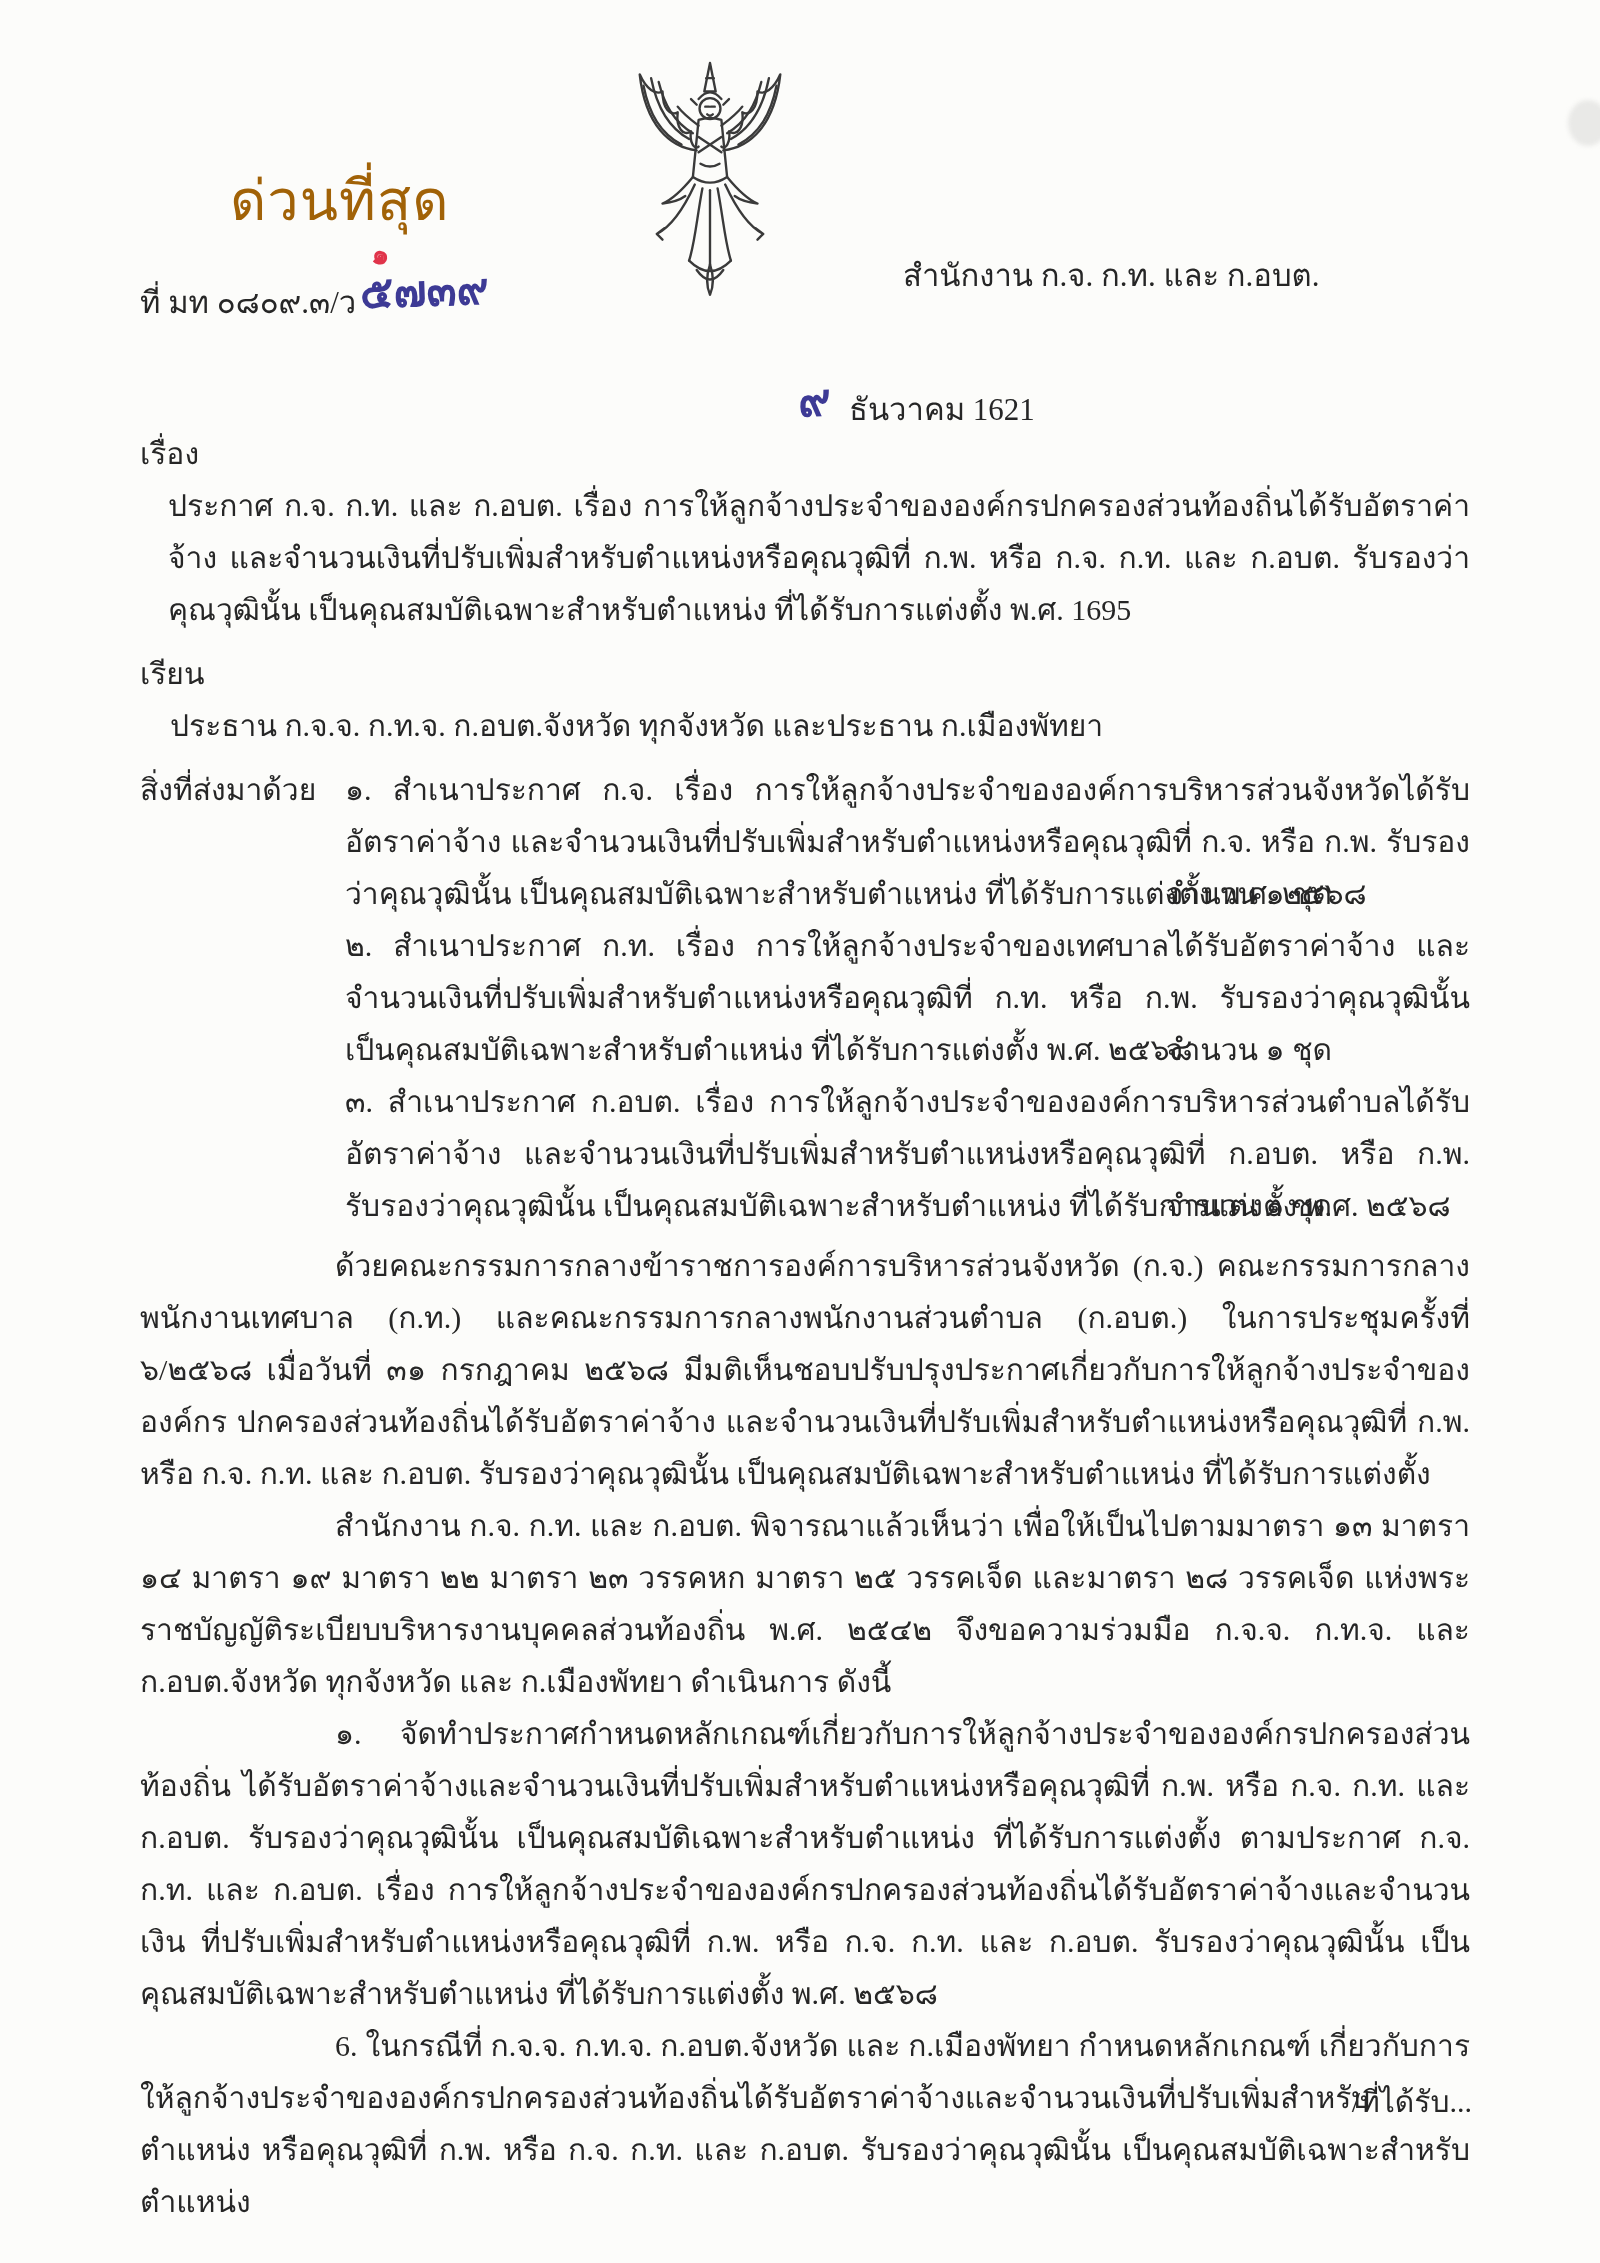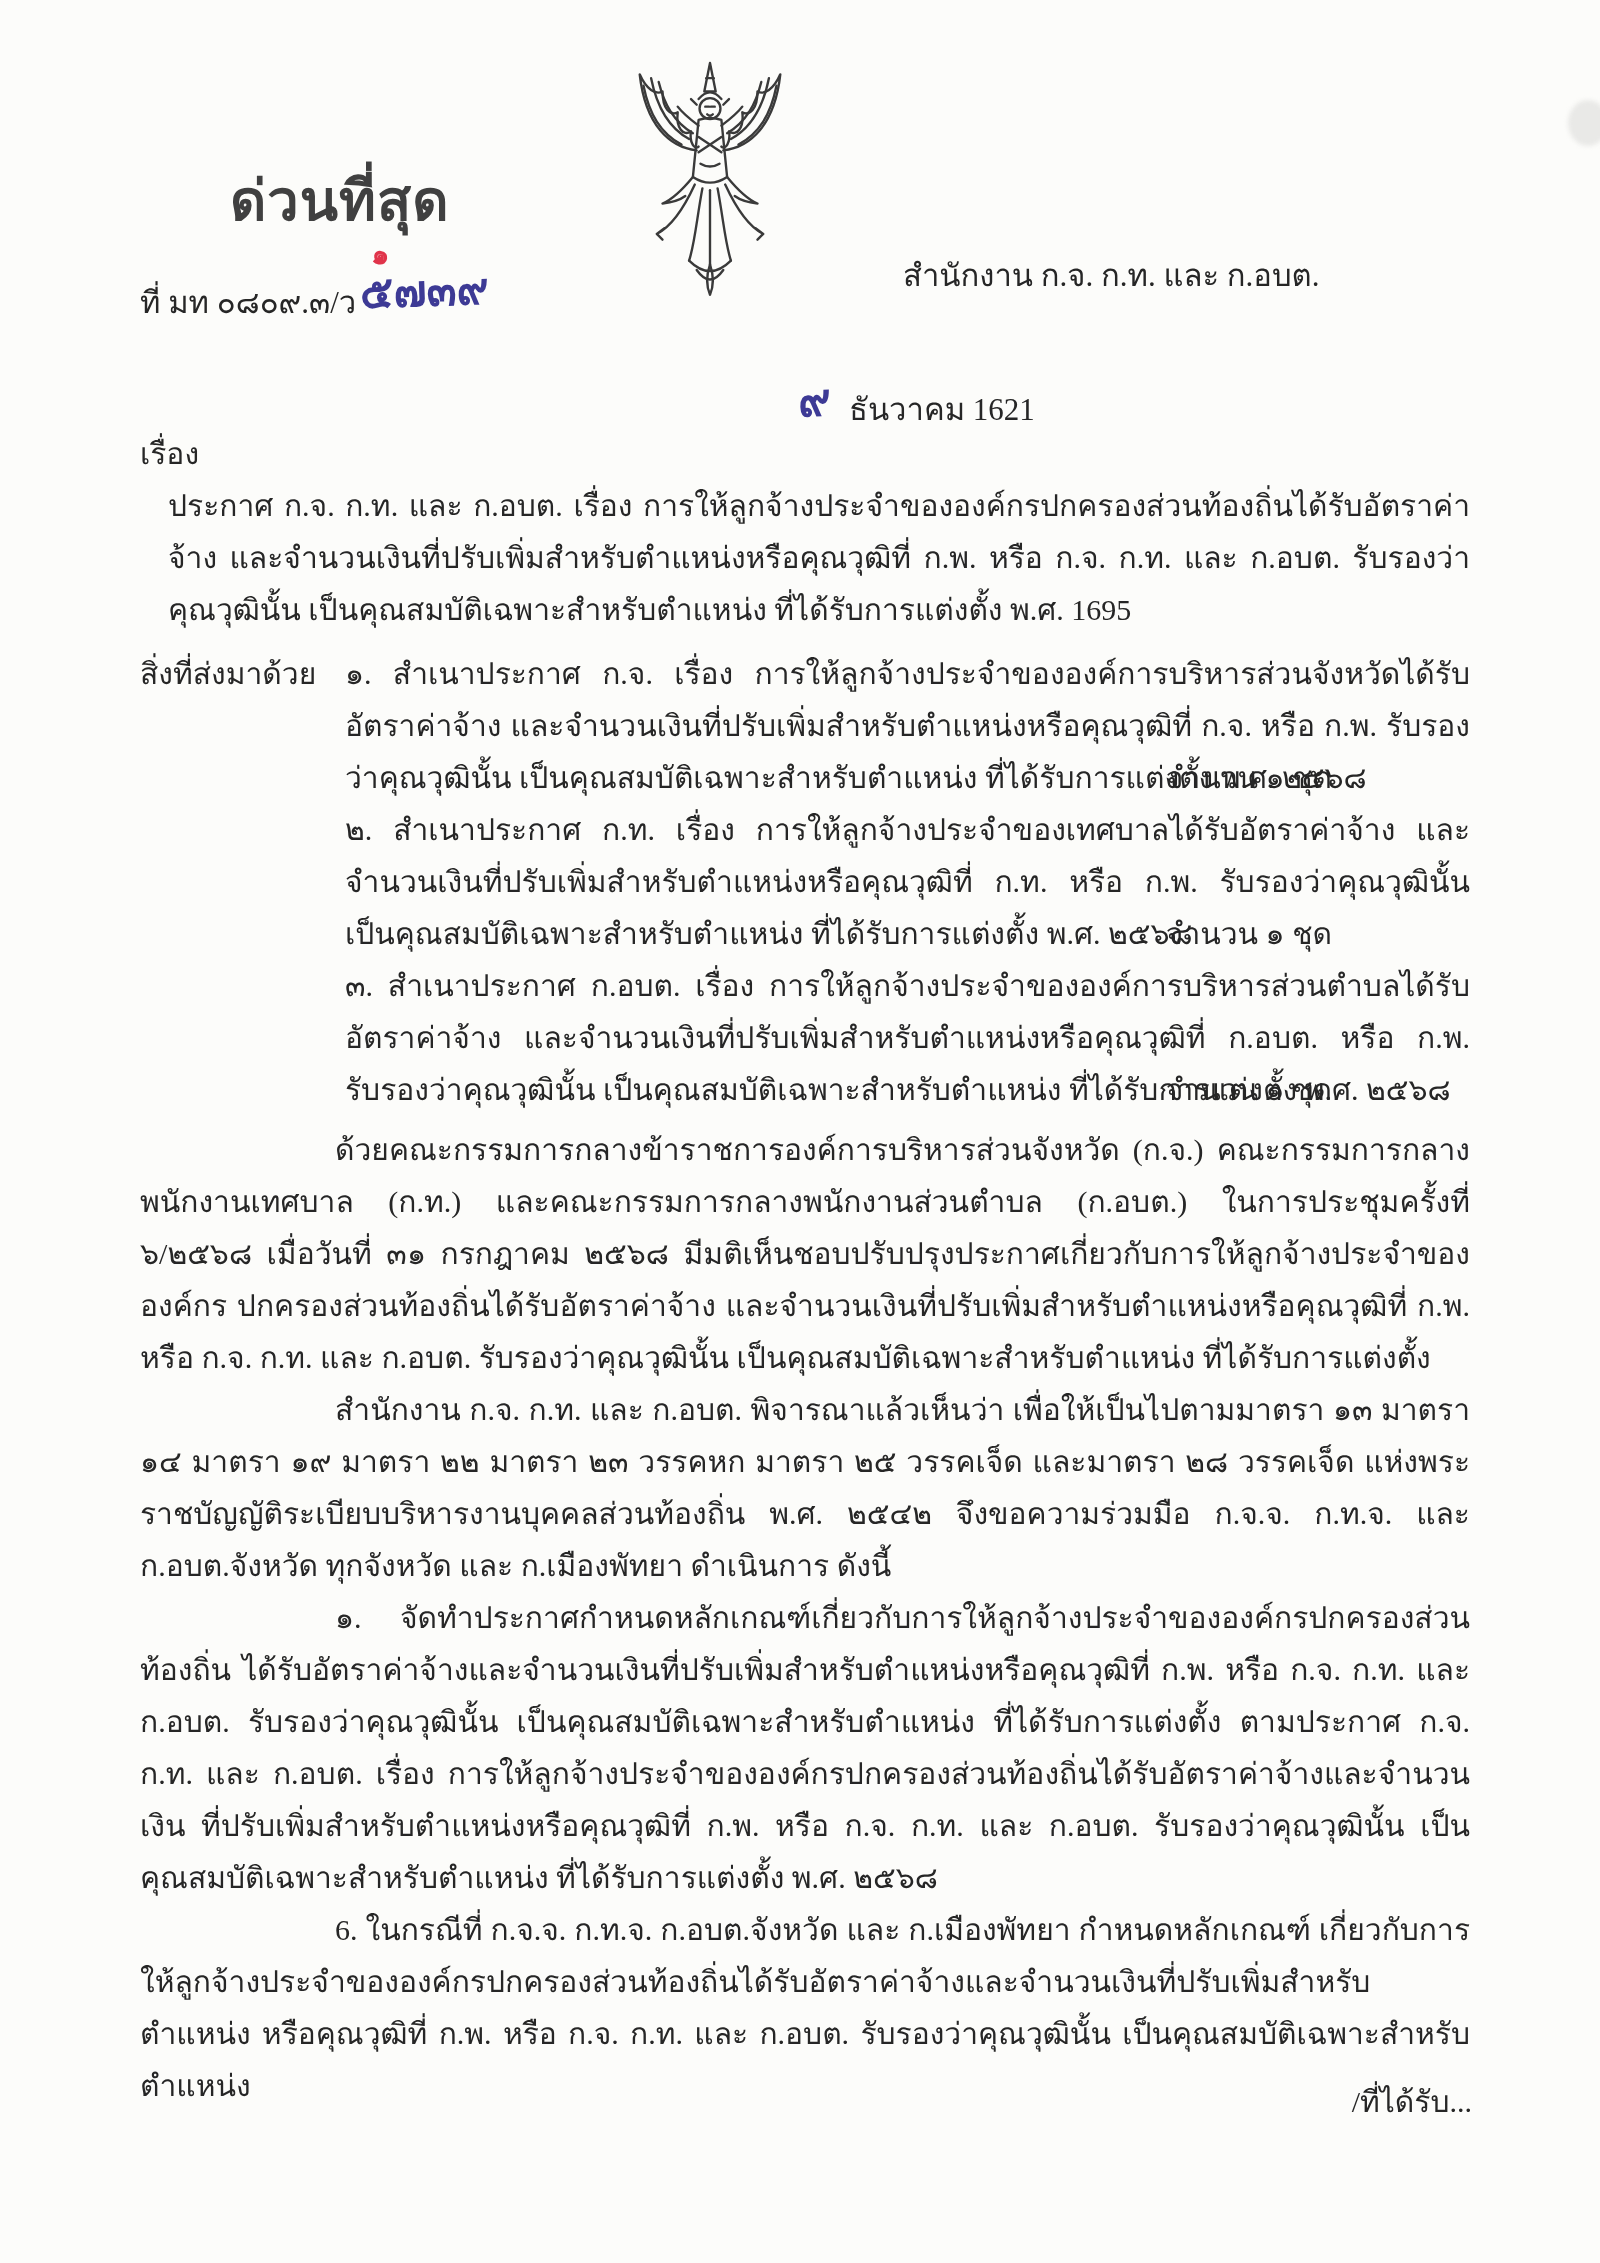--- a/index.html
+++ b/index.html
@@ -10,21 +10,21 @@
     font-family:"Liberation Serif","DejaVu Serif",serif;
     color:#262626;
     overflow:hidden;
   }
   .scan-smudge{
     position:absolute;right:-8px;top:100px;width:40px;height:46px;
     background:#e9e9e7;border-radius:50%;filter:blur(2px);
   }
   .stamp{
     position:absolute;left:230px;top:156px;
-    font-size:56px;font-weight:bold;color:#404040;
+    font-size:56px;font-weight:normal;color:#a16207;
     letter-spacing:1px;
     text-align:right;
   }
   .doc-no-row{
     position:absolute;left:140px;top:262px;
     font-size:31px;white-space:nowrap;
   }
   .hw{
     color:#3d3a95;font-weight:bold;
     font-family:"Liberation Serif","DejaVu Serif",serif;
@@ -130,20 +130,24 @@
     <span class="hw date-hw">๙</span><span>ธันวาคม 1621</span>
   </div>
 
   <div class="body">
 
     <div class="row subject">
       <div class="lbl">เรื่อง</div>
       <div class="txt">ประกาศ ก.จ. ก.ท. และ ก.อบต. เรื่อง การให้ลูกจ้างประจำขององค์กรปกครองส่วนท้องถิ่นได้รับอัตราค่าจ้าง และจำนวนเงินที่ปรับเพิ่มสำหรับตำแหน่งหรือคุณวุฒิที่ ก.พ. หรือ ก.จ. ก.ท. และ ก.อบต. รับรองว่า คุณวุฒินั้น เป็นคุณสมบัติเฉพาะสำหรับตำแหน่ง ที่ได้รับการแต่งตั้ง พ.ศ. 1695</div>
     </div>
 
+    <div class="row to-row">
+      <div class="lbl">เรียน</div>
+      <div class="txt">ประธาน ก.จ.จ. ก.ท.จ. ก.อบต.จังหวัด ทุกจังหวัด และประธาน ก.เมืองพัทยา</div>
+    </div>
 
     <div class="attachments">
       <div class="att-label">สิ่งที่ส่งมาด้วย</div>
       <div class="att-items">
 
         <div class="att-item">
           <span>๑.</span>
           <span>สำเนาประกาศ ก.จ. เรื่อง การให้ลูกจ้างประจำขององค์การบริหารส่วนจังหวัดได้รับอัตราค่าจ้าง และจำนวนเงินที่ปรับเพิ่มสำหรับตำแหน่งหรือคุณวุฒิที่ ก.จ. หรือ ก.พ. รับรองว่าคุณวุฒินั้น เป็นคุณสมบัติเฉพาะสำหรับตำแหน่ง ที่ได้รับการแต่งตั้ง พ.ศ. ๒๕๖๘</span>
           <span class="att-qty">จำนวน ๑ ชุด</span>
         </div>

